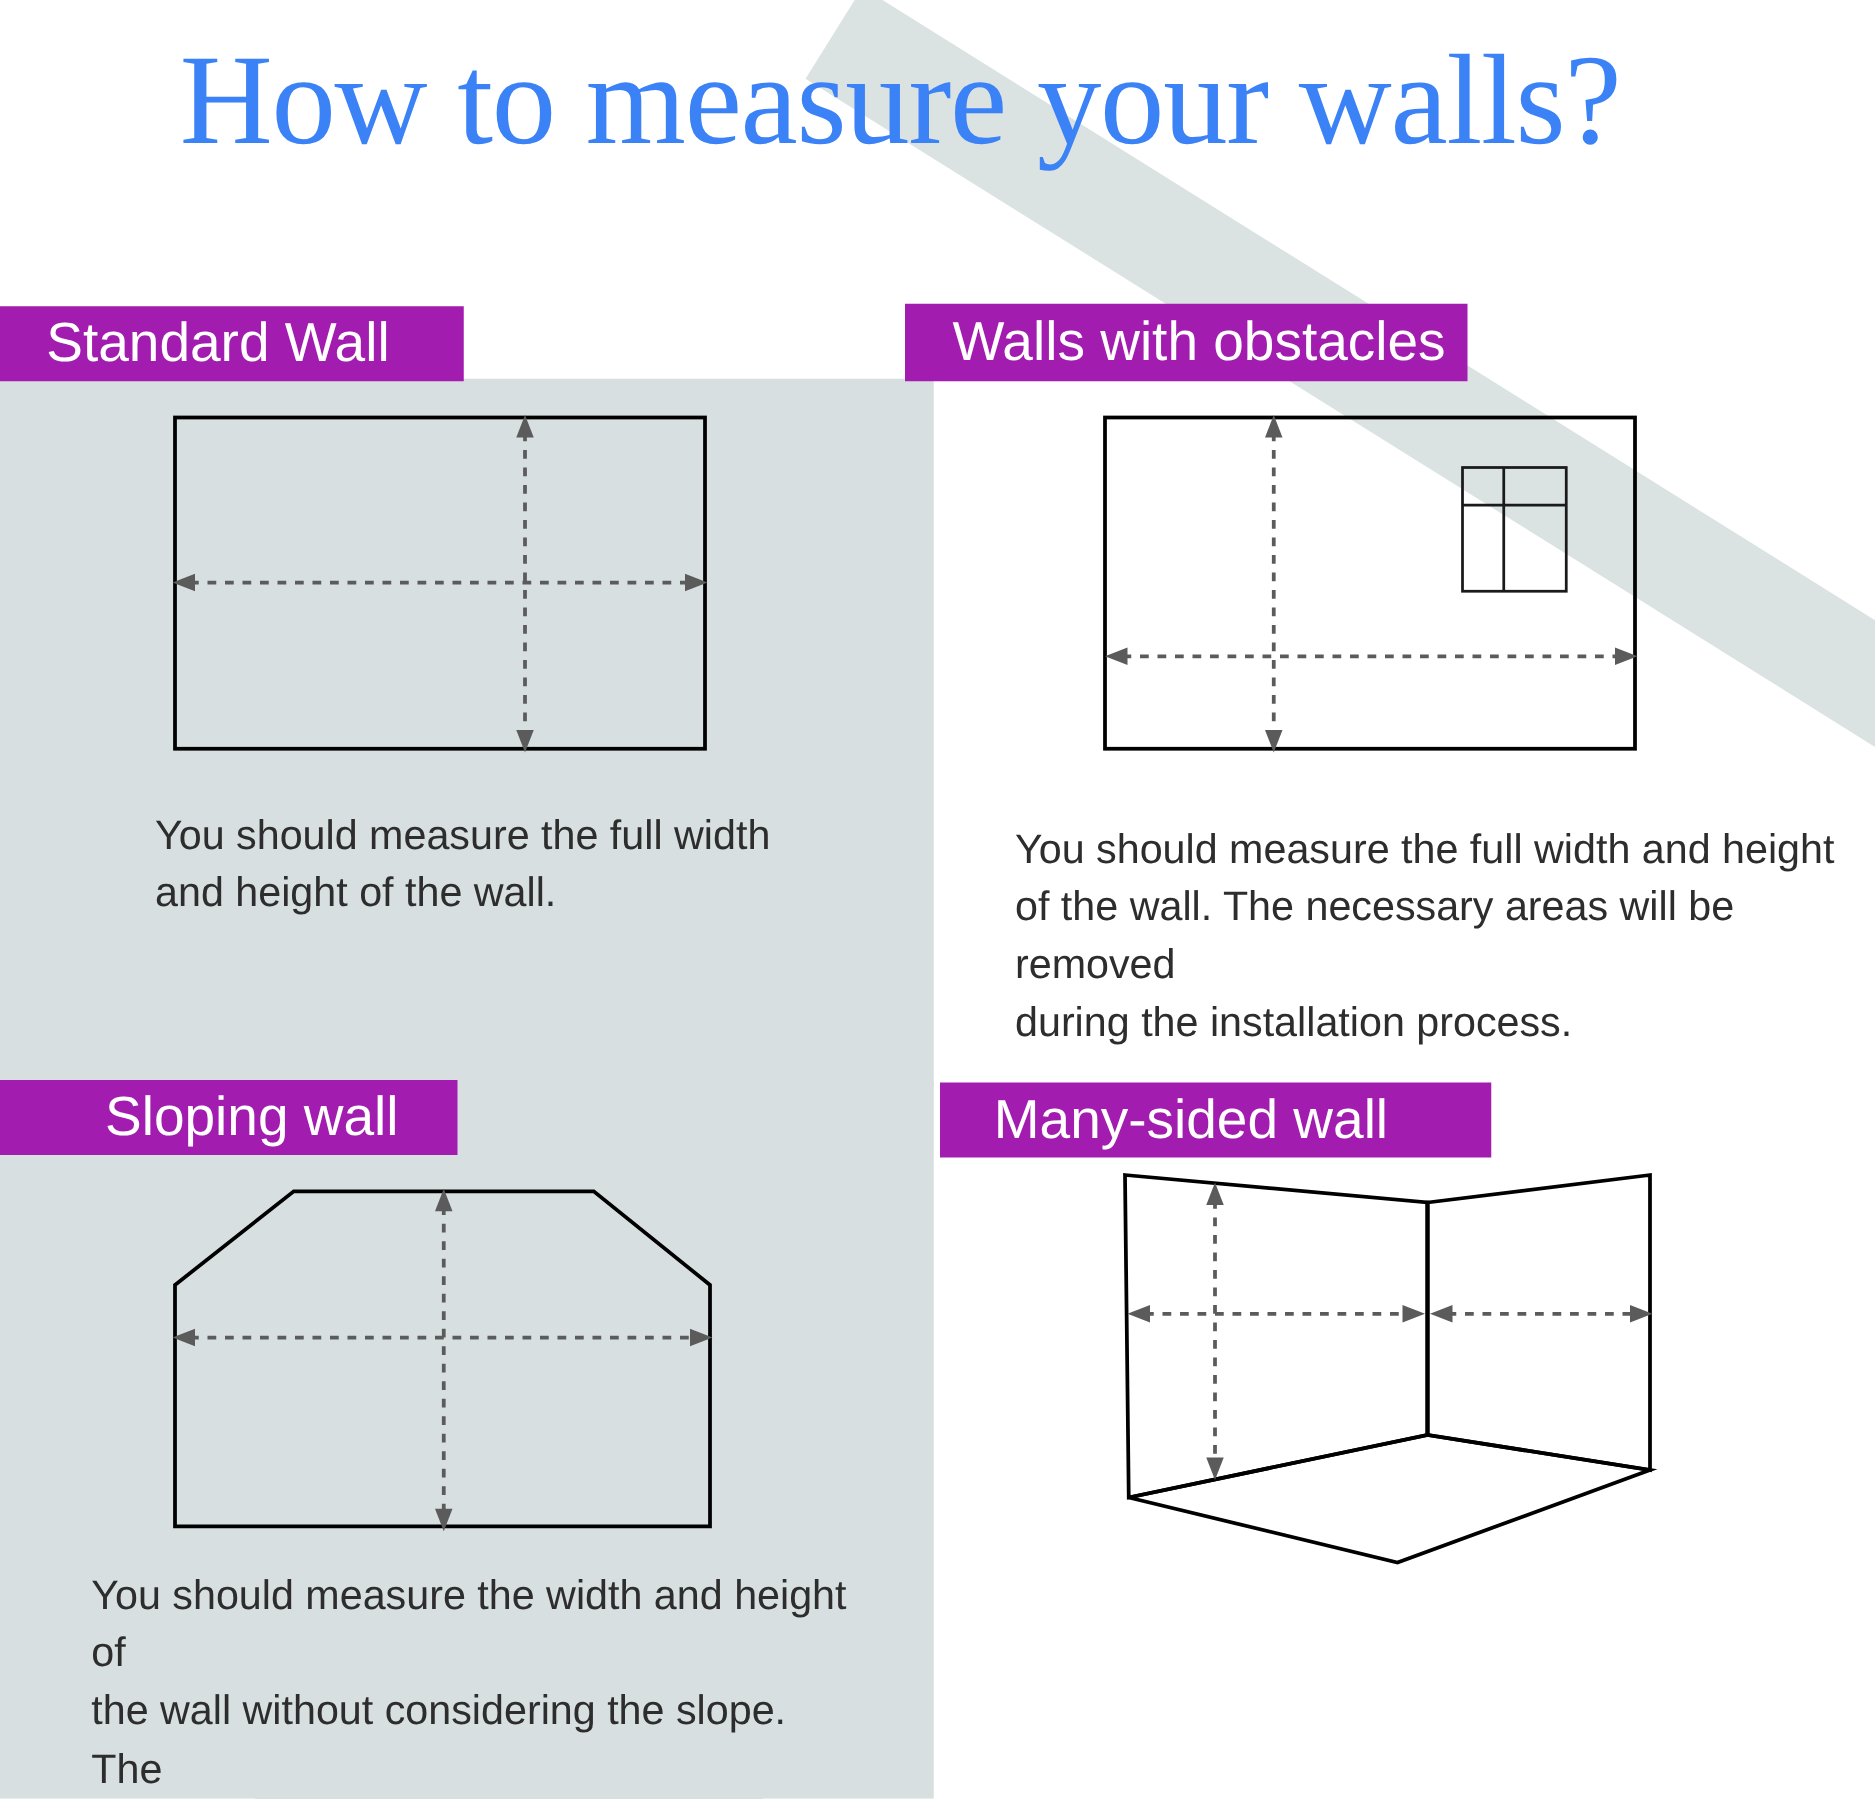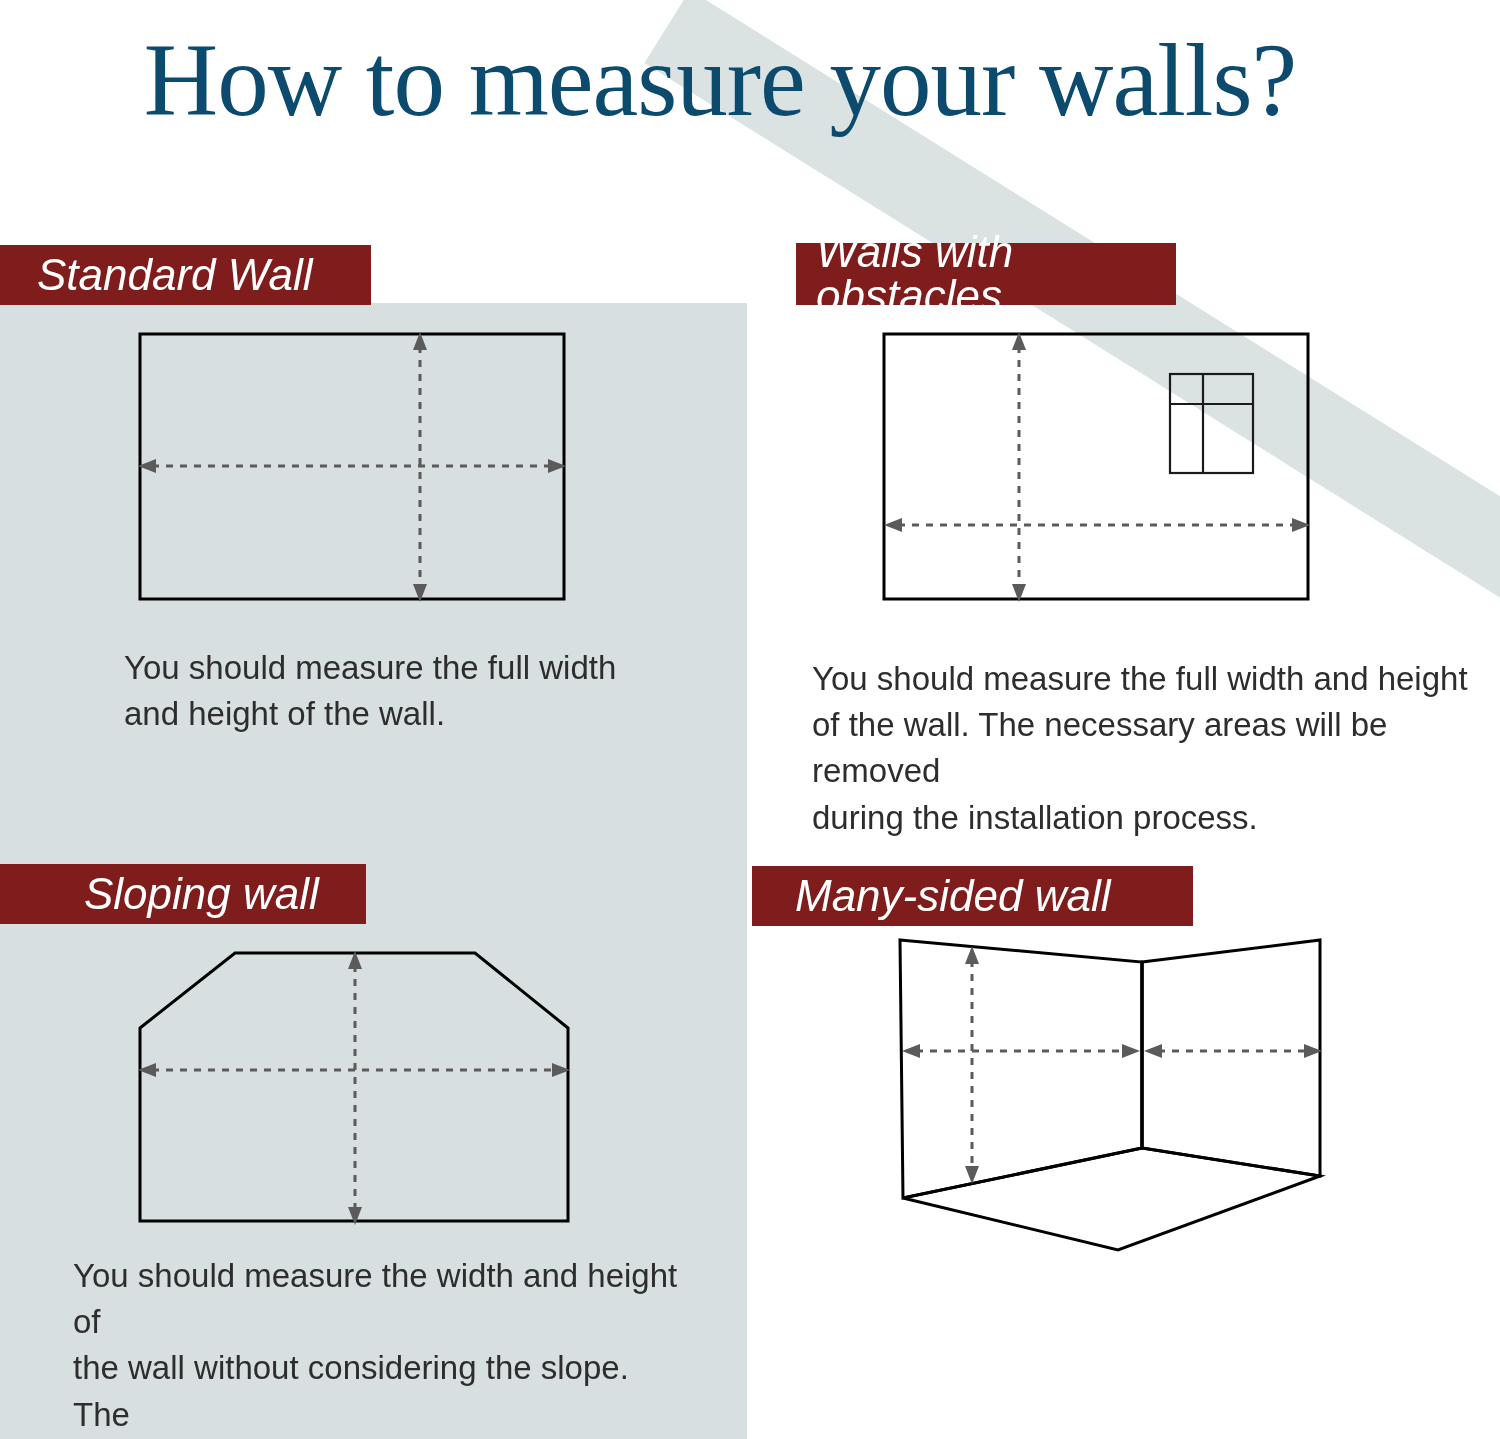--- a/index.html
+++ b/index.html
@@ -33,41 +33,40 @@
     background:#d7dfe0;
   }
 
   
   .page-title{
     position:absolute;left:0;top:28px;width:1440px;
     text-align:center;
     font-family:"Liberation Serif", serif;
     font-size:103px;
     line-height:1.02;
-    color:#0c4a6e;
+    color:#3b82f6;
     letter-spacing:-1px;
     white-space:nowrap;
   }
 
   
   .hdr{
     position:absolute;
-    background:#7f1d1d;
+    background:#a21caf;
     color:#ffffff;
     font-size:44px;
     line-height:1;
     display:flex;
     align-items:center;
     box-sizing:border-box;
-    font-style:italic;
   }
   .hdr span{display:block;}
 
   #hdr-standard{left:0px;top:245px;width:371px;height:60px;padding-left:37px;}
-  #hdr-obstacles{left:796px;top:243px;width:380px;height:62px;padding-left:20px;}
+  #hdr-obstacles{left:724px;top:243px;width:450px;height:62px;padding-left:38px;}
   #hdr-sloping{left:0px;top:864px;width:366px;height:60px;padding-left:84px;}
   #hdr-manysided{left:752px;top:866px;width:441px;height:60px;padding-left:43px;}
 
   
   .caption{
     position:absolute;
     color:#2d2d2d;
     font-size:33px;
     line-height:1.40;
     white-space:pre-line;

